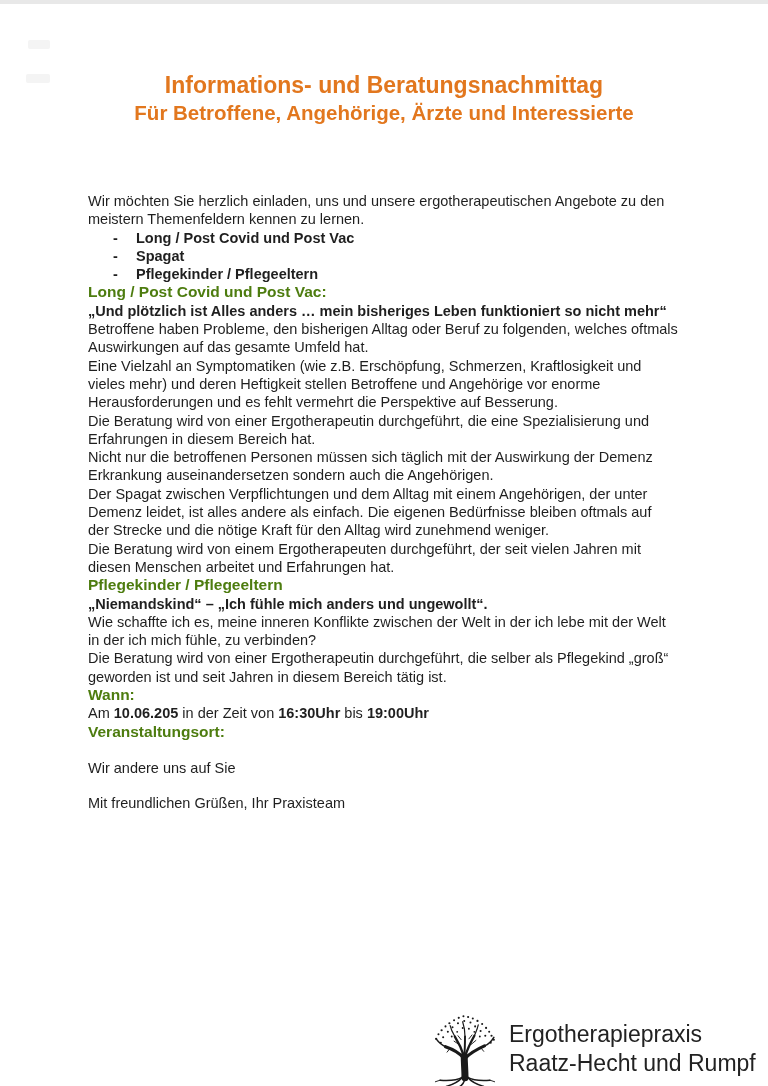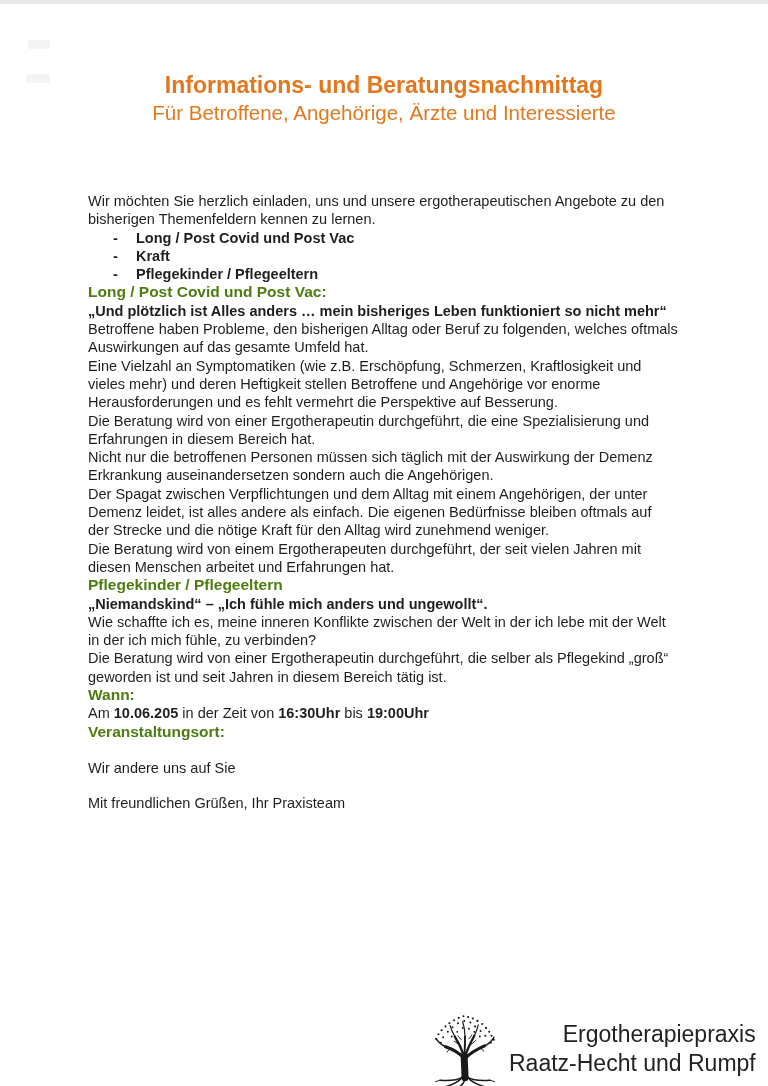--- a/index.html
+++ b/index.html
@@ -17,21 +17,21 @@
   .a2 { left:26px; top:70px; width:24px; height:9px; }
 
   header.flyer-head {
     position:absolute; top:68px; left:0; right:0;
     text-align:center; color:#E2771E;
   }
   header.flyer-head h1 {
     margin:0; font-size:23px; line-height:27px; font-weight:bold;
   }
   header.flyer-head h2 {
-    margin:1px 0 0 0; font-size:20.5px; line-height:25px; font-weight:normal;
+    margin:1px 0 0 0; font-size:20.5px; line-height:25px; font-weight:bold;
   }
 
   main.flyer-body {
     position:absolute; left:88px; top:188px; width:676px;
   }
   .body {
     margin:0; font-size:14.5px; line-height:18.3px;
     white-space:pre-line;
   }
   .bold { font-weight:bold; }
@@ -55,47 +55,47 @@
   .closing1 { margin-top:18px; }
   .closing2 { margin-top:17px; }
 
   footer.flyer-foot {
     position:absolute; left:425px; top:1006px;
     display:flex; align-items:flex-start;
   }
   .tree-wrap { width:80px; height:78px; flex:0 0 80px; }
   .org {
     margin-left:4px; padding-top:10px;
-    font-size:23px; line-height:28.5px; color:#222;text-align:right;
+    font-size:23px; line-height:28.5px; color:#222;
   }
 </style>
 </head>
 <body>
 
 <div class="page">
   <div class="artifact a1"></div>
   <div class="artifact a2"></div>
 
   <header class="flyer-head">
     <h1>Informations- und Beratungsnachmittag</h1>
     <h2>Für Betroffene, Angehörige, Ärzte und Interessierte</h2>
   </header>
 
   <main class="flyer-body">
     <p class="body">Wir möchten Sie herzlich einladen, uns und unsere ergotherapeutischen Angebote zu den
-bisherigen Themenfeldern kennen zu lernen.</p>
+meistern Themenfeldern kennen zu lernen.</p>
 
     <ul class="bullets">
       <li>
         <span class="dash">-</span>
         <span>Long / Post Covid und Post Vac</span>
       </li>
       <li>
         <span class="dash">-</span>
-        <span>Kraft</span>
+        <span>Spagat</span>
       </li>
       <li>
         <span class="dash">-</span>
         <span>Pflegekinder / Pflegeeltern</span>
       </li>
     </ul>
 
 
     <section>
       <h3 class="orange mt-first">Long / Post Covid und Post Vac:</h3>

